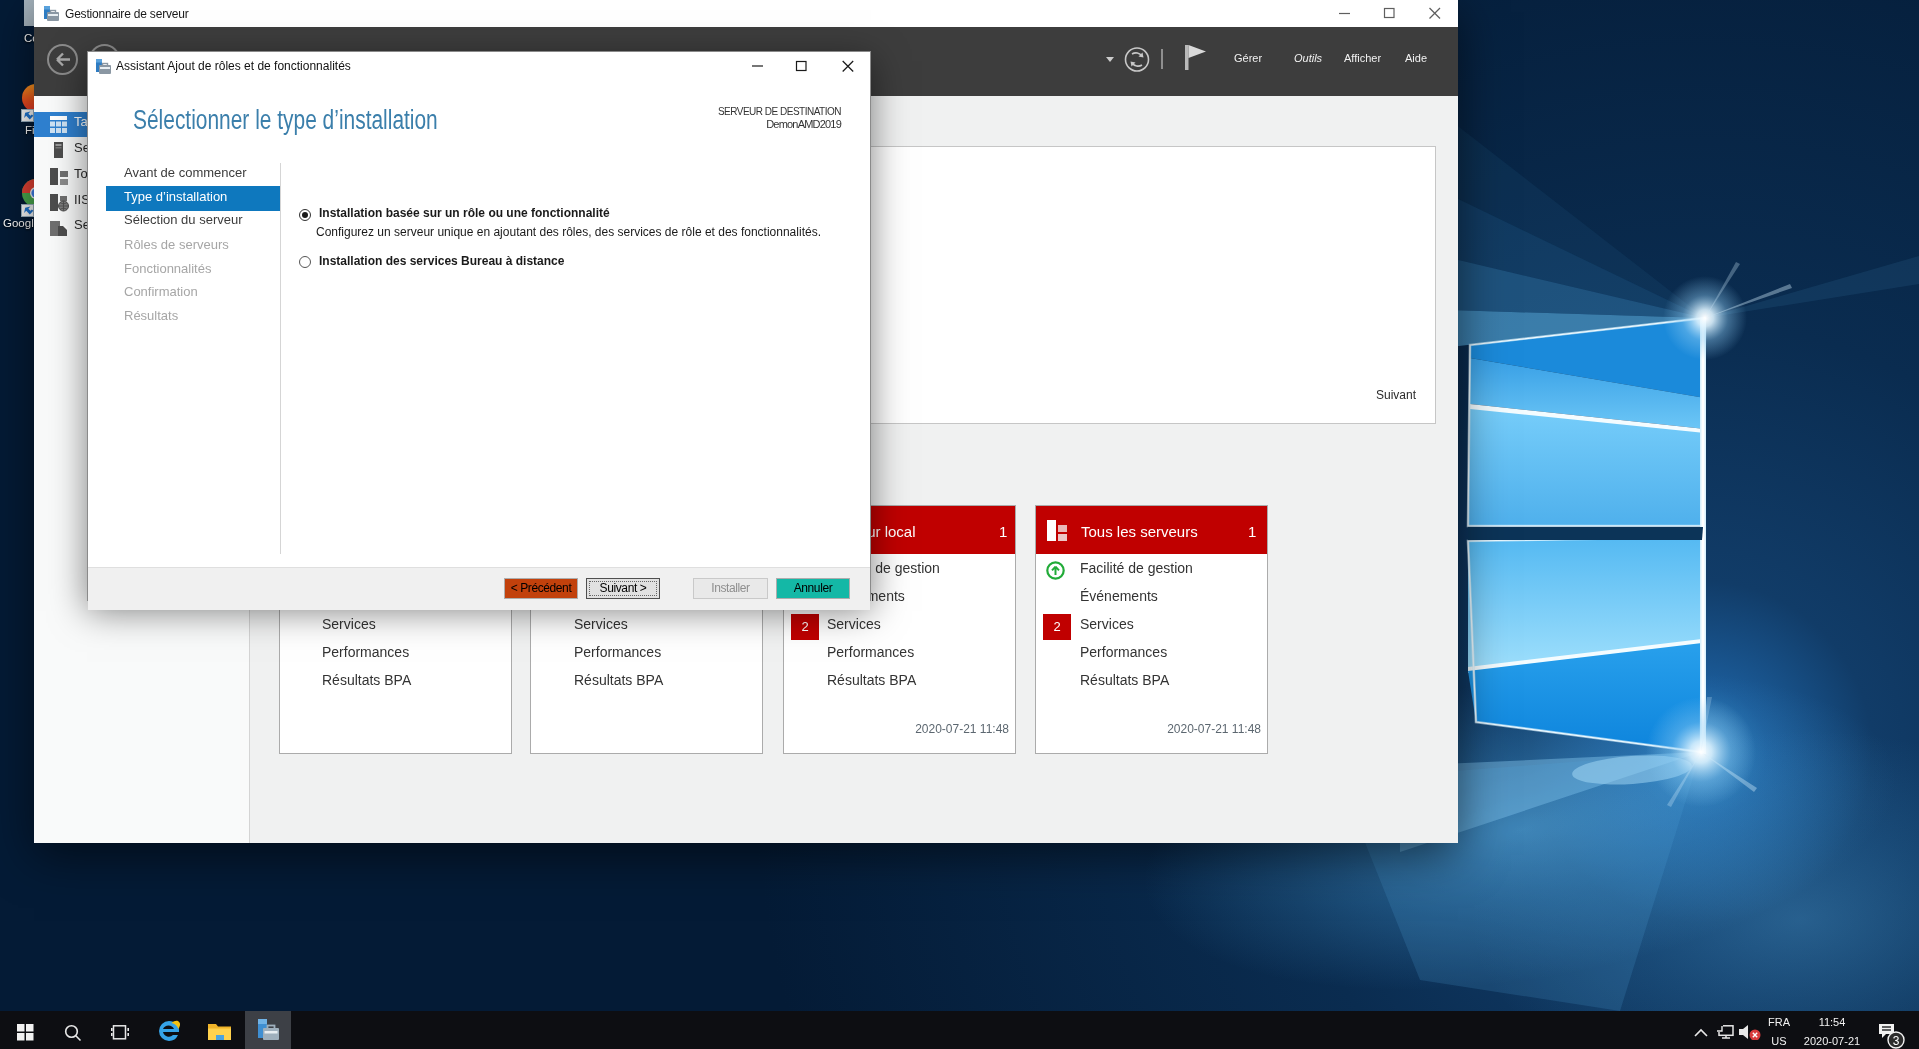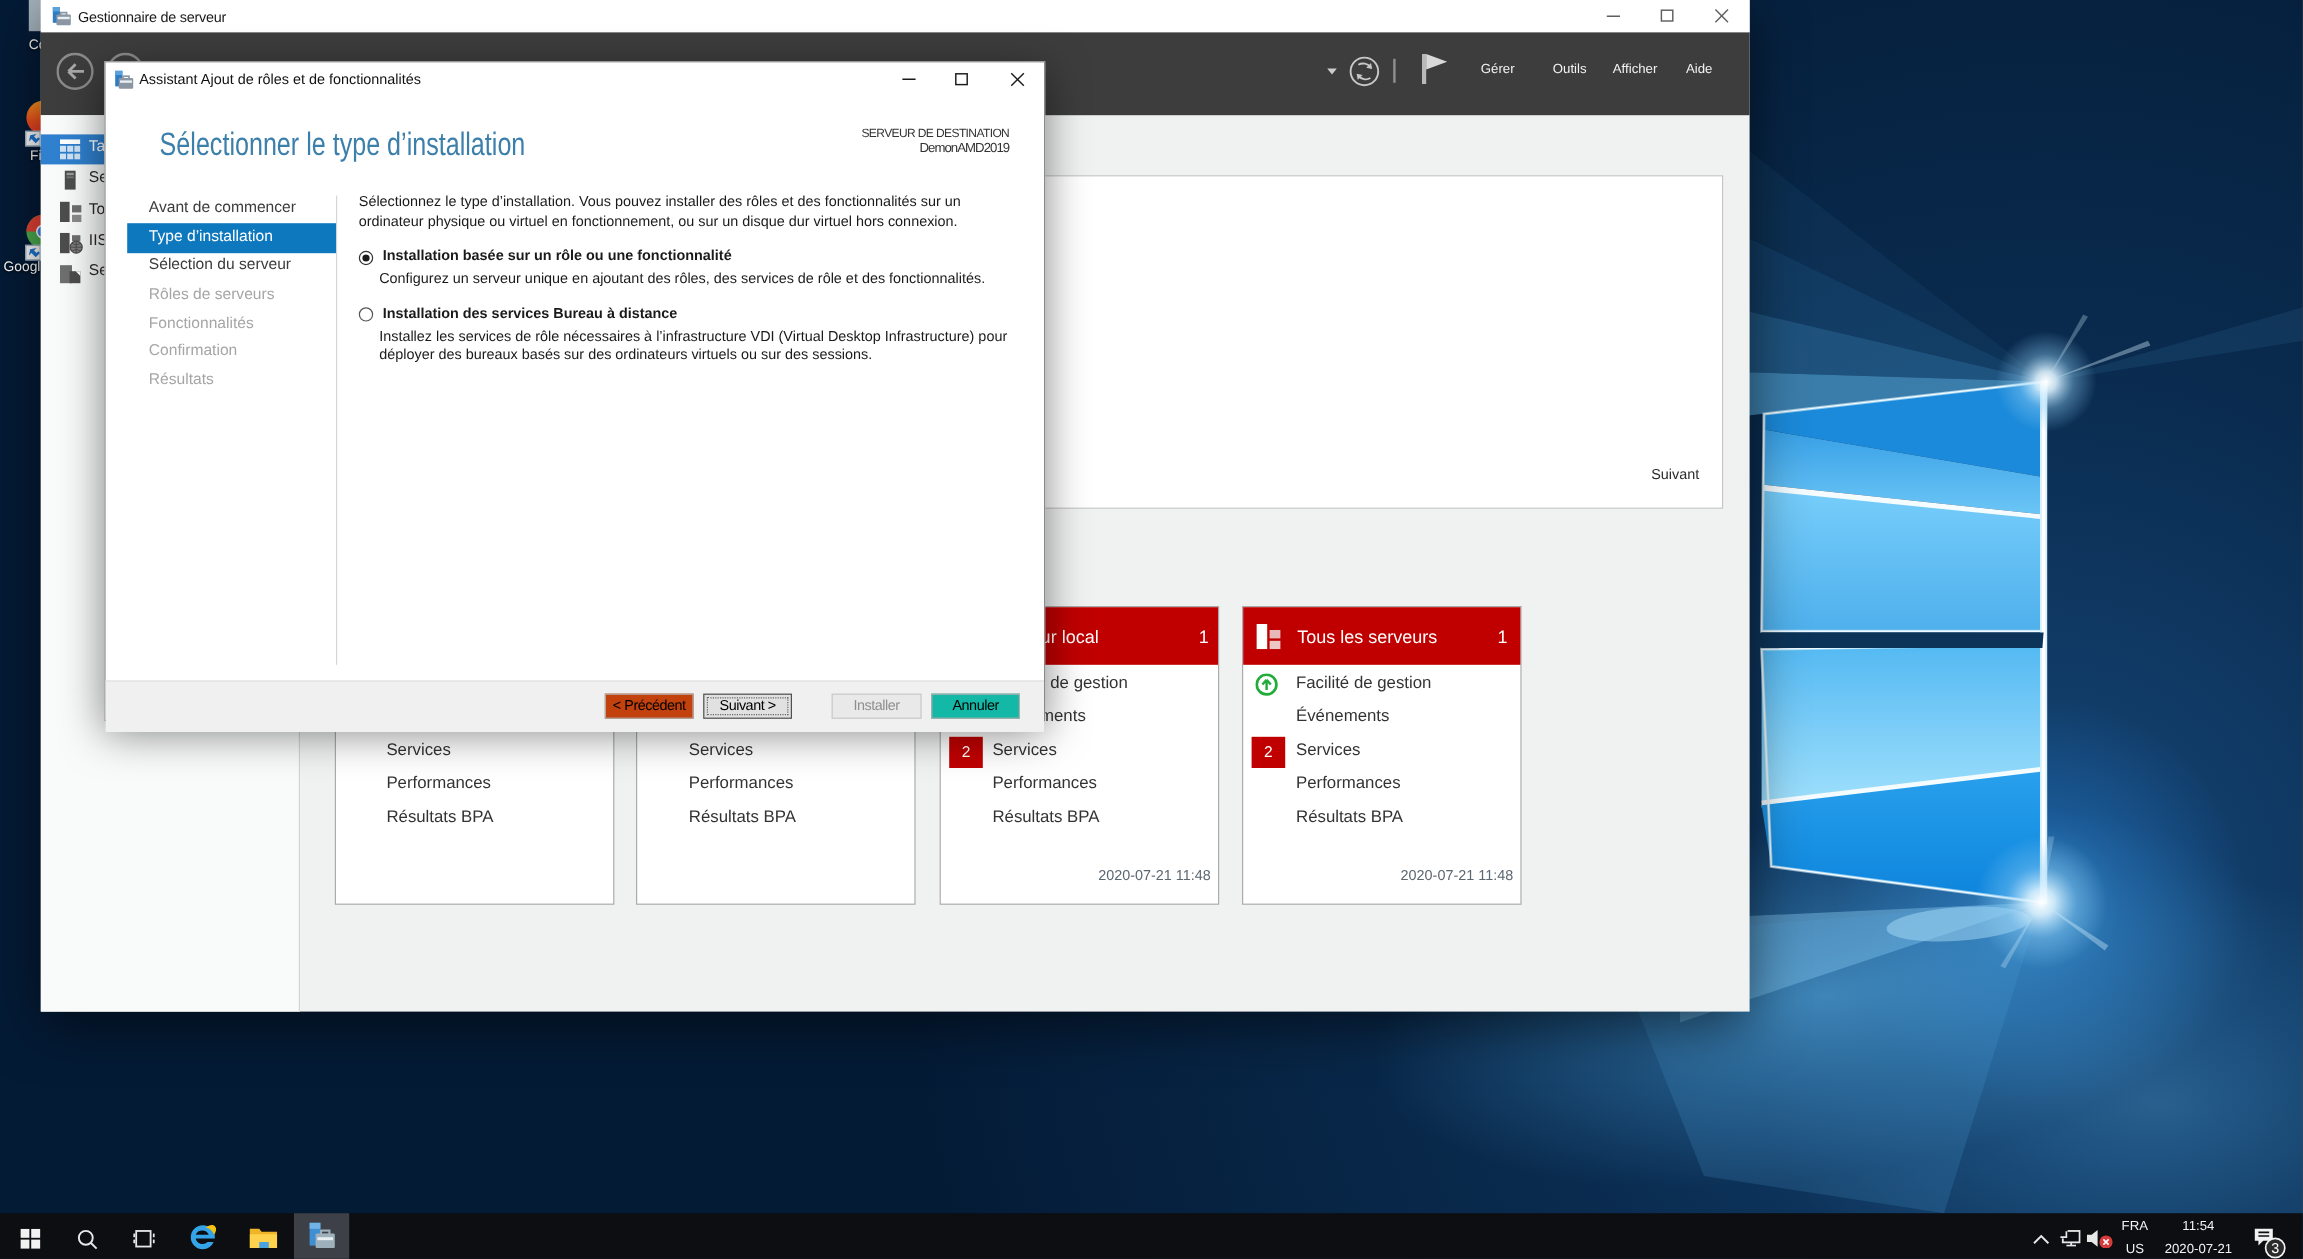--- a/index.html
+++ b/index.html
@@ -175,21 +175,21 @@
       <circle cx="35" cy="19.5" r="11.5" fill="none" stroke="#c8c8c8" stroke-width="1.6"></circle>
       <path d="M30,14 a7.5,7.5 0 0 1 10,2 M40,25 a7.5,7.5 0 0 1 -10,-2" stroke="#c8c8c8" stroke-width="1.6" fill="none"></path>
       <path d="M40.5,12.5 l1,5 l-5,-1 z" fill="#c8c8c8"></path>
       <path d="M29.5,26.5 l-1,-5 l5,1 z" fill="#c8c8c8"></path>
       <rect x="59" y="9" width="2" height="20" fill="#8f8f8f"></rect>
       <rect x="83" y="5" width="3.5" height="25" fill="#b9b9b9"></rect>
       <path d="M86.5,5 L104,11.5 L86.5,18 Z" fill="#d9d9d9"></path>
     </svg>
     <div class="abs" style="left:1200px;top:52px;width:224px;height:20px;color:#f2f2f2;font-size:11px;">
       <span class="abs nw" style="left:0px;">Gérer</span>
-      <span class="abs nw" style="left:60px;">Outils</span>
+      <span class="abs nw" style="left:60px;font-style:italic;">Outils</span>
       <span class="abs nw" style="left:110px;">Afficher</span>
       <span class="abs nw" style="left:171px;">Aide</span>
     </div>
 
     <div class="abs" style="left:0;top:96px;width:216px;height:747px;background:#f9fafa;border-right:1px solid #d4d4d4;"></div>
     <div class="abs" style="left:0;top:112px;width:216px;height:25px;background:#2f80cf;"></div>
     <svg class="abs" style="left:16px;top:116px;" width="17" height="17">
       <rect x="0" y="0" width="17" height="4" fill="#ffffff"></rect>
       <rect x="0" y="5.5" width="5" height="5" fill="#cfe3f4"></rect>
         <rect x="6" y="5.5" width="5" height="5" fill="#cfe3f4"></rect>
@@ -303,28 +303,26 @@
     <div class="abs" style="left:192px;top:111px;width:1px;height:391px;background:#d5d5d5;"></div>
     <div class="abs" style="left:18px;top:134px;width:174px;height:25px;background:#0e78be;"></div>
     <div class="abs nw" style="left:36px;top:113px;font-size:13px;line-height:16px;color:#3c3c3c;">Avant de commencer</div>
     <div class="abs nw" style="left:36px;top:136.6px;font-size:13px;line-height:16px;color:#ffffff;">Type d’installation</div>
     <div class="abs nw" style="left:36px;top:160.3px;font-size:13px;line-height:16px;color:#3c3c3c;">Sélection du serveur</div>
     <div class="abs nw" style="left:36px;top:185px;font-size:13px;line-height:16px;color:#a6a6a6;">Rôles de serveurs</div>
     <div class="abs nw" style="left:36px;top:209.2px;font-size:13px;line-height:16px;color:#a6a6a6;">Fonctionnalités</div>
     <div class="abs nw" style="left:36px;top:232.4px;font-size:13px;line-height:16px;color:#a6a6a6;">Confirmation</div>
     <div class="abs nw" style="left:36px;top:256px;font-size:13px;line-height:16px;color:#a6a6a6;">Résultats</div>
 
-    <div class="abs" style="left:211px;top:107.5px;width:530px;font-size:12px;line-height:16px;color:#1a1a1a;">Sélectionnez le type d’installation. Vous pouvez installer des rôles et des fonctionnalités sur un ordinateur physique ou virtuel en fonctionnement, ou sur un disque dur virtuel hors connexion.</div>
     <div class="abs" style="left:211px;top:156.5px;width:12px;height:12px;border:1px solid #333;border-radius:50%;background:#fff;"></div>
     <div class="abs" style="left:214px;top:159.5px;width:6px;height:6px;border-radius:50%;background:#1a1a1a;"></div>
     <div class="abs nw" style="left:231px;top:152.8px;font-size:12px;line-height:16px;font-weight:bold;color:#1a1a1a;">Installation basée sur un rôle ou une fonctionnalité</div>
     <div class="abs nw" style="left:228px;top:172.2px;font-size:12px;line-height:16px;color:#1a1a1a;">Configurez un serveur unique en ajoutant des rôles, des services de rôle et des fonctionnalités.</div>
     <div class="abs" style="left:211px;top:204.4px;width:12px;height:12px;border:1px solid #555;border-radius:50%;background:#fff;"></div>
     <div class="abs nw" style="left:231px;top:201px;font-size:12px;line-height:16px;font-weight:bold;color:#1a1a1a;">Installation des services Bureau à distance</div>
-    <div class="abs" style="left:228px;top:220.5px;width:535px;font-size:12px;line-height:15px;color:#1a1a1a;">Installez les services de rôle nécessaires à l’infrastructure VDI (Virtual Desktop Infrastructure) pour déployer des bureaux basés sur des ordinateurs virtuels ou sur des sessions.</div>
 
     <div class="abs" style="left:0;top:515px;width:782px;height:43px;background:#f0f0f0;border-top:1px solid #dfdfdf;"></div>
     <div class="abs" style="left:416px;top:526px;width:74px;height:21px;background:#c2410c;border:1px solid #adadad;font-size:12px;letter-spacing:-0.4px;text-align:center;line-height:19px;color:#000;">&lt; Précédent</div>
     <div class="abs" style="left:498px;top:526px;width:74px;height:21px;background:#e1e1e1;border:1px solid #4f4f4f;font-size:12px;letter-spacing:-0.4px;text-align:center;line-height:19px;color:#000;"><span style="position:absolute;left:2px;top:2px;right:2px;bottom:2px;border:1px dotted #666;"></span>Suivant &gt;</div>
     <div class="abs" style="left:605px;top:526px;width:75px;height:21px;background:#e9e9e9;border:1px solid #c9c9c9;font-size:12px;letter-spacing:-0.4px;text-align:center;line-height:19px;color:#8f8f8f;">Installer</div>
     <div class="abs" style="left:688px;top:526px;width:74px;height:21px;background:#14b8a6;border:1px solid #adadad;font-size:12px;letter-spacing:-0.4px;text-align:center;line-height:19px;color:#000;">Annuler</div>
   </div>
 
   <div id="taskbar" class="abs" style="left:0;top:1011px;width:1919px;height:38px;background:#0d0e12;">
     <svg class="abs" style="left:17px;top:13px;" width="17" height="17">

